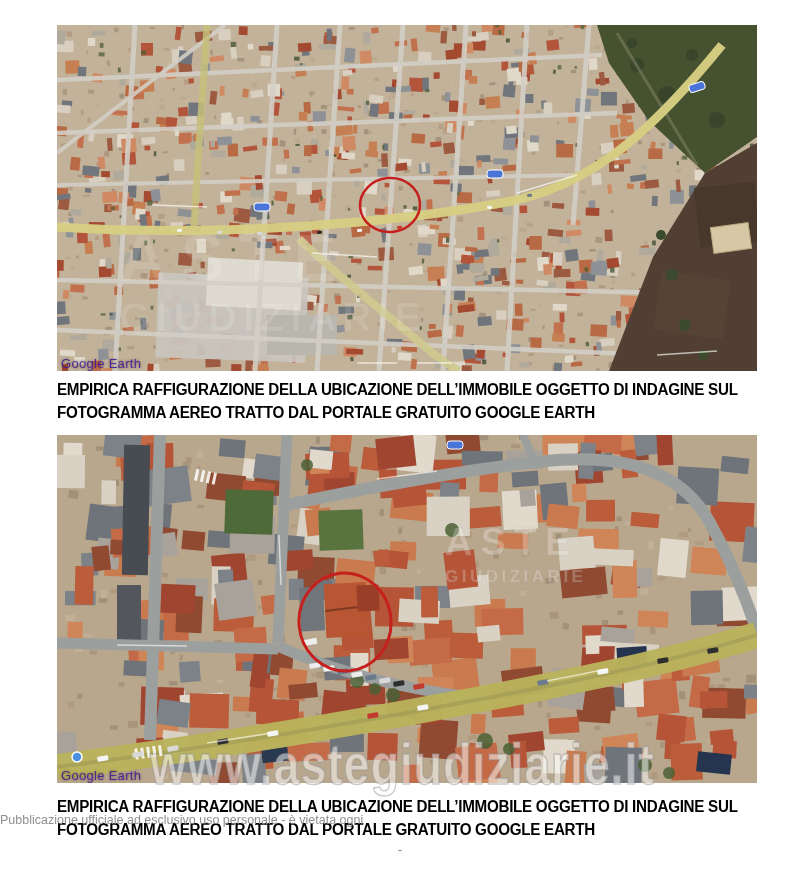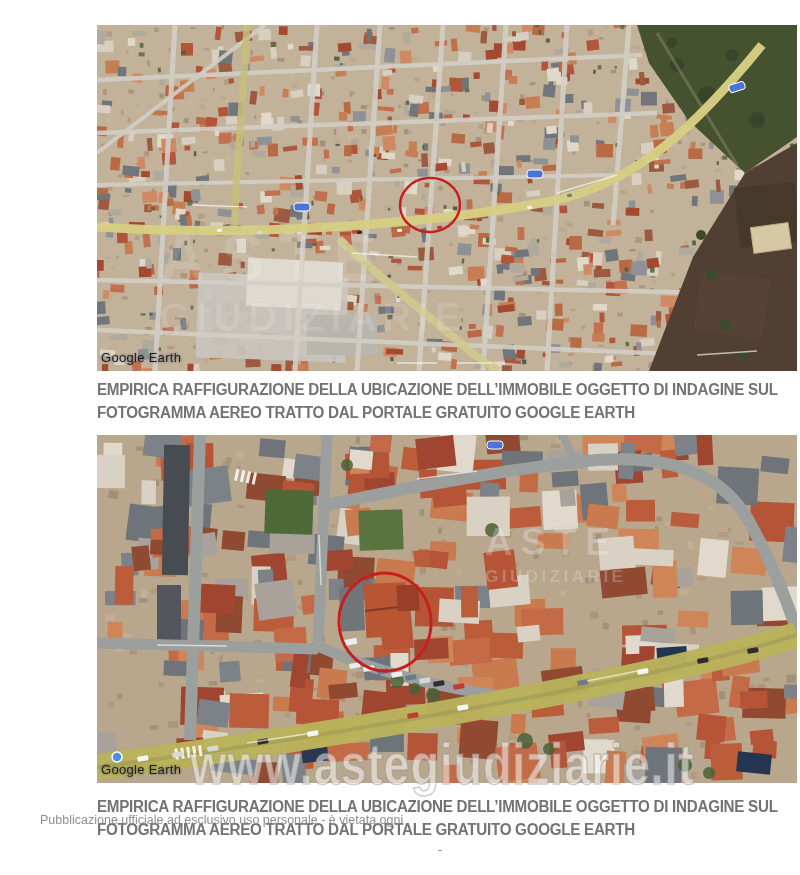--- a/index.html
+++ b/index.html
@@ -1,33 +1,33 @@
 <!DOCTYPE html>
 <html><head>
 <meta charset="utf-8">
 <style>
   html,body{margin:0;padding:0;background:#ffffff;}
   body{width:800px;height:875px;position:relative;font-family:"Liberation Sans",sans-serif;overflow:hidden;}
-  .page{position:absolute;inset:0;background:#fff;margin-left:40px;}
+  .page{position:absolute;inset:0;background:#fff;}
   figure.aerial{position:absolute;left:57px;width:700px;margin:0;overflow:hidden;background:#c3b29a;}
   #fig1{top:25px;height:346px;}
   #fig2{top:435px;height:348px;}
   figure.aerial svg{position:absolute;left:0;top:0;display:block;}
-  .ge-label{position:absolute;left:4px;bottom:6px;font-size:13px;color:#0f172a;opacity:.95;
+  .ge-label{position:absolute;left:4px;bottom:0;font-size:13px;color:#4c1d95;opacity:.95;
     text-shadow:0 0 3px rgba(0,0,0,.55);letter-spacing:.3px;z-index:4;}
   .wm-aste{position:absolute;color:rgba(255,255,255,.75);z-index:3;pointer-events:none;line-height:1;}
   .wm-aste .l1,.wm-aste .l2{display:block;font-weight:700;
     -webkit-text-stroke:1px rgba(150,150,150,.35);}
   #wm1{left:62px;top:200px;opacity:.17;}
   #wm1 .l1{font-size:66px;letter-spacing:14px;}
   #wm1 .l2{font-size:40px;letter-spacing:6px;margin-top:6px;}
   #wm2{left:388px;top:88px;opacity:.34;}
   #wm2 .l1{font-size:38px;letter-spacing:8px;}
   #wm2 .l2{font-size:17px;letter-spacing:3.5px;margin-top:7px;}
-  .caption{position:absolute;left:57px;width:720px;z-index:10;color:#737373;font-weight:700;
+  .caption{position:absolute;left:57px;width:720px;z-index:10;color:#000000;font-weight:700;
     font-size:16px;line-height:22.5px;}
   .caption .cline{transform:scaleX(.95);transform-origin:left center;letter-spacing:-.3px;white-space:nowrap;}
   #cap1{top:379px;}
   #cap2{top:796px;}
   .site-wm{position:absolute;left:150px;top:731px;z-index:5;font-weight:700;font-size:57px;
     letter-spacing:1px;white-space:nowrap;color:rgba(255,255,255,.5);
     -webkit-text-stroke:1.5px rgba(145,145,145,.48);transform:scaleX(.82);transform-origin:left center;}
   .footer{position:absolute;left:0;width:800px;text-align:left;z-index:11;color:#8f8f8f;
     font-size:12.5px;line-height:16.5px;}
   #footer-lines{top:812px;}

